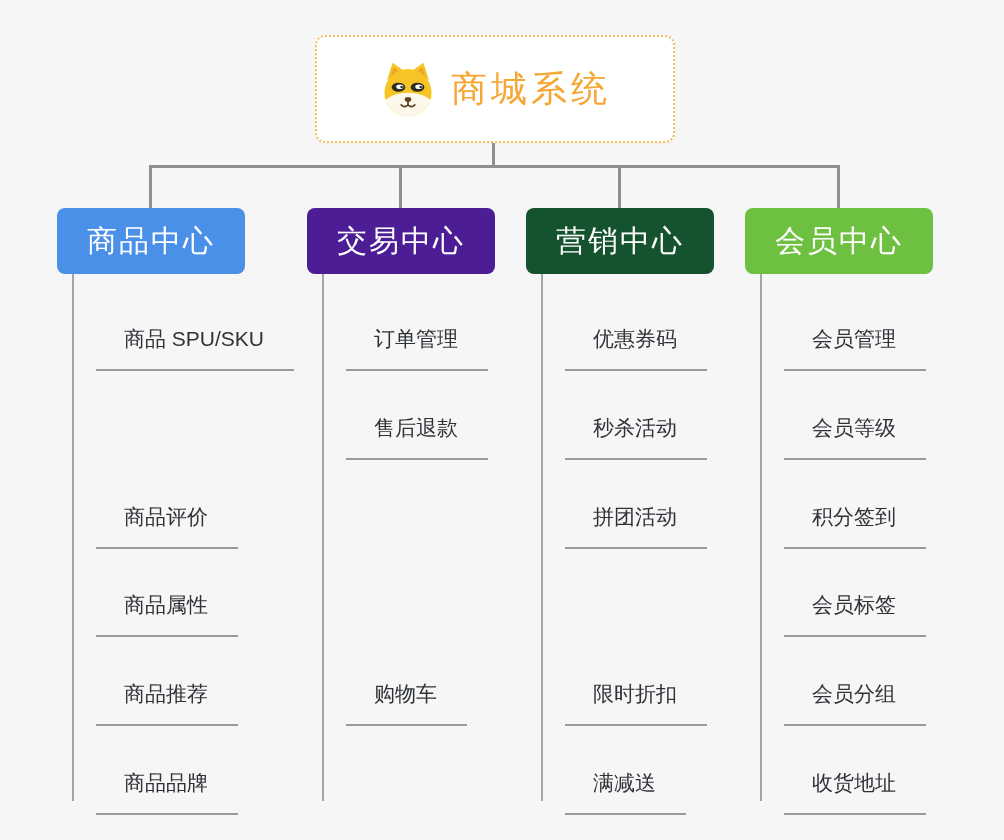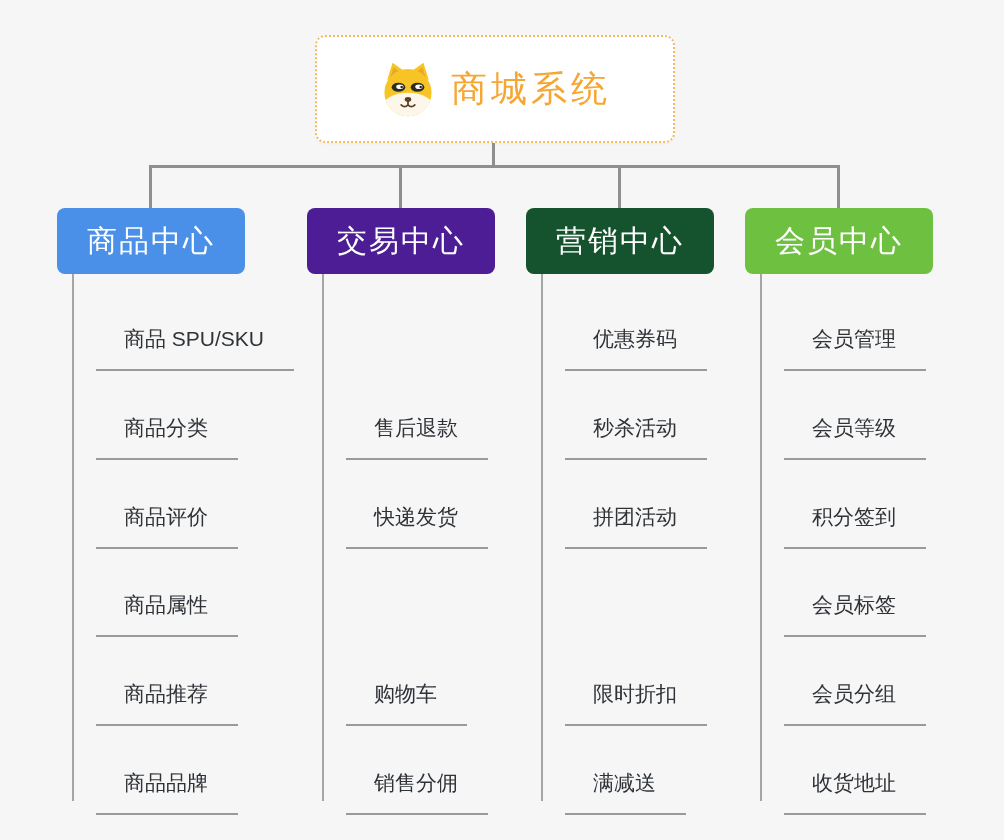--- a/index.html
+++ b/index.html
@@ -124,34 +124,32 @@
   <div class="line h trunk"></div>
   <div class="line v drop-1"></div>
   <div class="line v drop-2"></div>
   <div class="line v drop-3"></div>
   <div class="line v drop-4"></div>
 
   <div class="column col-1">
     <div class="branch-header" style="background: rgb(74, 143, 232);">商品中心</div>
     <div class="tree-line"></div>
     <div class="leaf leaf-1">商品 SPU/SKU</div>
-    <div class="leaf leaf-2">商品分类</div>
     <div class="leaf leaf-3">商品评价</div>
     <div class="leaf leaf-5">商品推荐</div>
     <div class="leaf leaf-4">商品属性</div>
     <div class="leaf leaf-6">商品品牌</div>
   </div>
 
   <div class="column col-2">
     <div class="branch-header" style="background: #4c1d95;">交易中心</div>
     <div class="tree-line"></div>
+    <div class="leaf leaf-1">订单管理</div>
     <div class="leaf leaf-2">售后退款</div>
-    <div class="leaf leaf-3">快递发货</div>
     <div class="leaf leaf-5">购物车</div>
-    <div class="leaf leaf-6">销售分佣</div>
   </div>
 
   <div class="column col-3">
     <div class="branch-header" style="background: #14532d;">营销中心</div>
     <div class="tree-line"></div>
     <div class="leaf leaf-1">优惠券码</div>
     <div class="leaf leaf-2">秒杀活动</div>
     <div class="leaf leaf-3">拼团活动</div>
     <div class="leaf leaf-5">限时折扣</div>
     <div class="leaf leaf-6">满减送</div>

